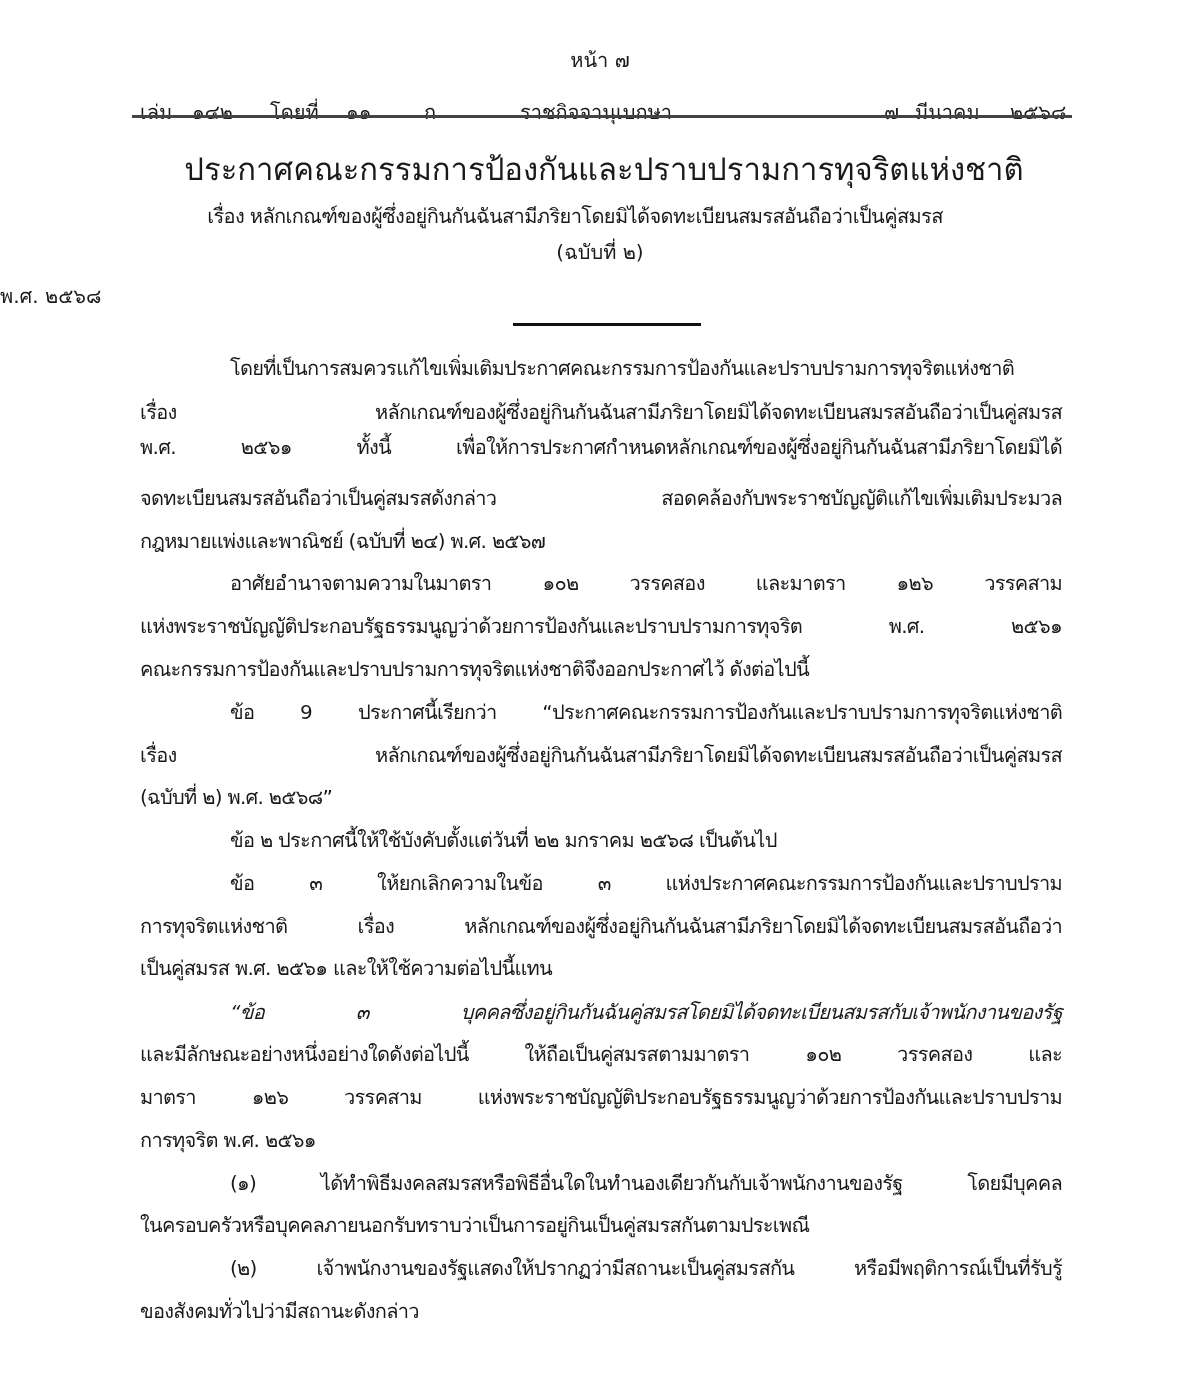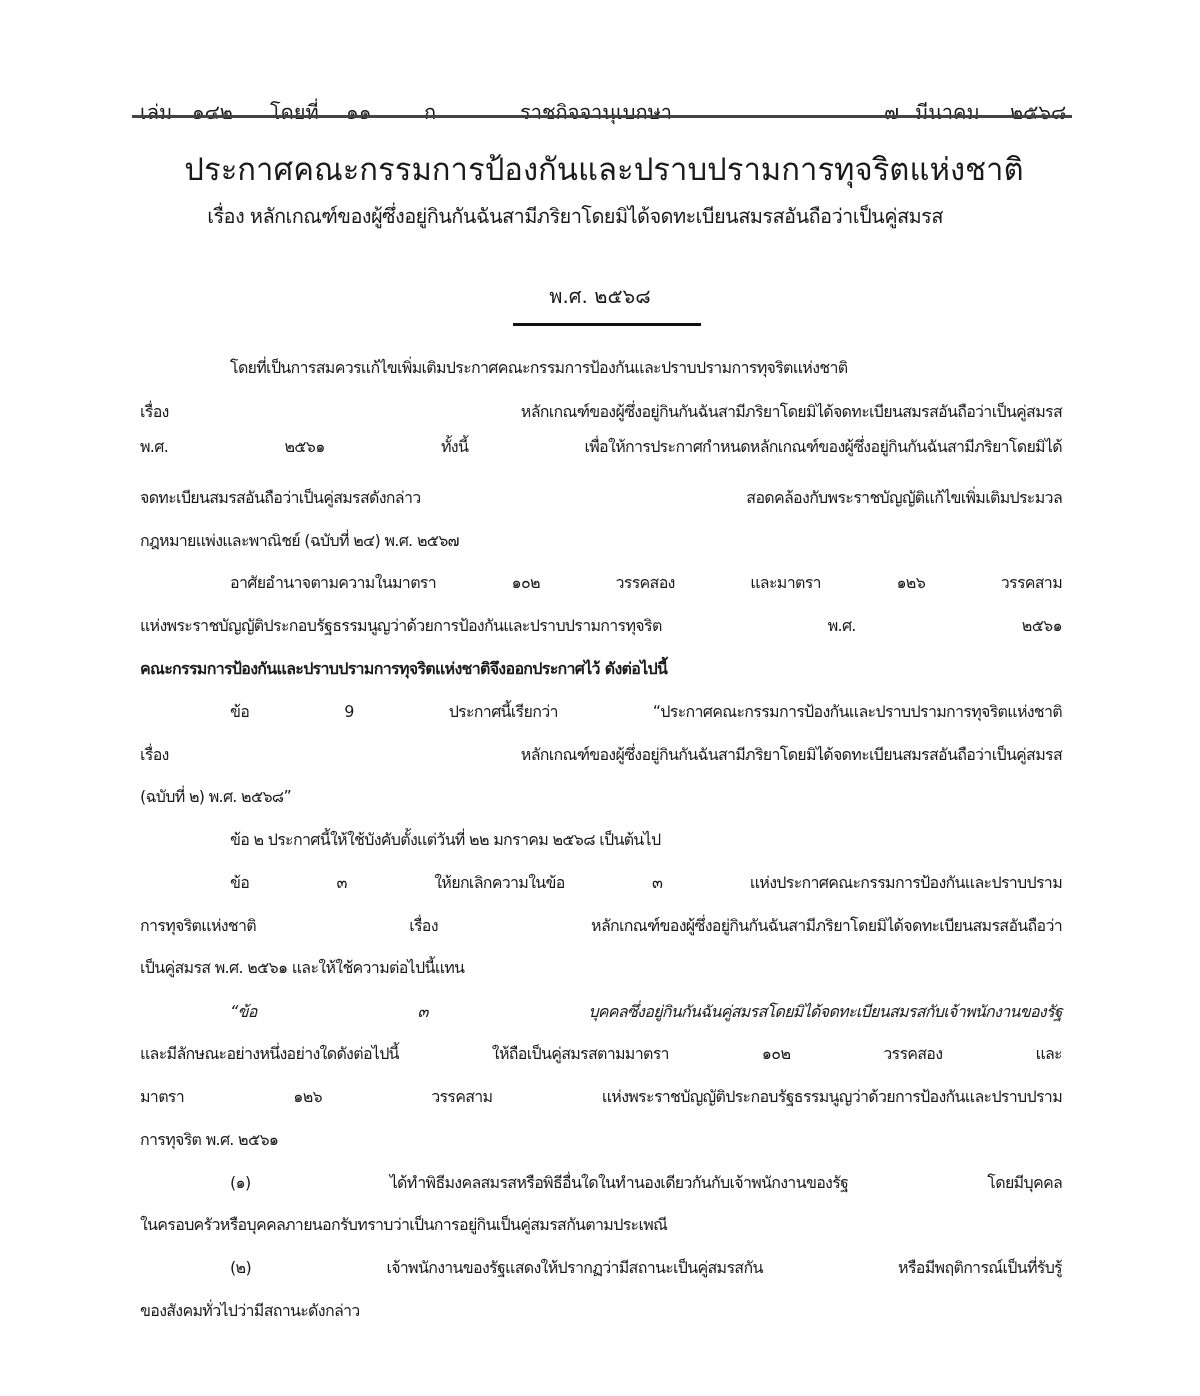--- a/index.html
+++ b/index.html
@@ -8,61 +8,63 @@
   .page { position: absolute; left: 0; top: 0; width: 1200px; height: 1396px; background: #fff; }
 
   .hdr-page { position: absolute; top: 44px; left: 0; width: 1200px; text-align: center; font-size: 20px; }
   .hdr-row { position: absolute; top: 84px; left: 140px; width: 930px; height: 28px; font-size: 20px; }
   .hdr-row span { position: absolute; top: 12px; white-space: nowrap; }
   .hdr-rule { position: absolute; top: 115px; left: 132px; width: 940px; height: 3px; background: #444; }
 
   .title { position: absolute; top: 144px; left: 0; width: 1208px; text-align: center; font-size: 31px; white-space: nowrap; }
   .subject { position: absolute; top: 200px; left: 0; width: 1150px; text-align: center; font-size: 20px; white-space: nowrap; letter-spacing: -0.6px; }
   .edition { position: absolute; top: 236px; left: 0; width: 1200px; text-align: center; font-size: 20px; }
-  .year { position: absolute; top: 280px; left: 0; width: 1200px; text-align: center; font-size: 20px; }
+  .year { position: absolute; top: 280px; left: 0; width: 1200px; text-align: left; font-size: 20px; }
   .title-rule { position: absolute; top: 323px; left: 513px; width: 188px; height: 3px; background: #111; }
 
-  .body-line { position: absolute; left: 140px; width: 922px; font-size: 16px; line-height: 30px; height: 30px;
+  .body-line { position: absolute; left: 140px; width: 922px; font-size: 20px; line-height: 30px; height: 30px;
                white-space: nowrap; overflow: visible; text-align: justify; text-align-last: justify; letter-spacing: -0.7px; }
   .body-line.indent { left: 230px; width: 832px; }
   .body-line.last { text-align-last: left; }
 </style>
 </head>
 <body>
 
 <div class="page">
 
+  <div class="hdr-page">หน้า ๗</div>
 
   <div class="hdr-row">
     <span style="left:0">เล่ม</span>
     <span style="left:52px">๑๔๒</span>
     <span style="left:130px">โดยที่</span>
     <span style="left:206px">๑๑</span>
     <span style="left:284px">ก</span>
     <span style="left:380px">ราชกิจจานุเบกษา</span>
     <span style="left:744px">๗</span>
     <span style="left:775px">มีนาคม</span>
     <span style="left:870px">๒๕๖๘</span>
   </div>
   <div class="hdr-rule"></div>
 
   <div class="title">ประกาศคณะกรรมการป้องกันและปราบปรามการทุจริตแห่งชาติ</div>
   <div class="subject">เรื่อง  หลักเกณฑ์ของผู้ซึ่งอยู่กินกันฉันสามีภริยาโดยมิได้จดทะเบียนสมรสอันถือว่าเป็นคู่สมรส</div>
+  <div class="edition">(ฉบับที่  ๒)</div>
   <div class="year">พ.ศ.  ๒๕๖๘</div>
   <div class="title-rule"></div>
 
   <div id="body">
       <div class="body-line indent" style="top: 353px;">โดยที่เป็นการสมควรแก้ไขเพิ่มเติมประกาศคณะกรรมการป้องกันและปราบปรามการทุจริตแห่งชาติ</div>
       <div class="body-line" style="top: 397px;">เรื่อง  หลักเกณฑ์ของผู้ซึ่งอยู่กินกันฉันสามีภริยาโดยมิได้จดทะเบียนสมรสอันถือว่าเป็นคู่สมรส</div>
       <div class="body-line" style="top: 432px;">พ.ศ.  ๒๕๖๑  ทั้งนี้  เพื่อให้การประกาศกำหนดหลักเกณฑ์ของผู้ซึ่งอยู่กินกันฉันสามีภริยาโดยมิได้</div>
       <div class="body-line" style="top: 483px;">จดทะเบียนสมรสอันถือว่าเป็นคู่สมรสดังกล่าว  สอดคล้องกับพระราชบัญญัติแก้ไขเพิ่มเติมประมวล</div>
       <div class="body-line last" style="top: 526px;">กฎหมายแพ่งและพาณิชย์ (ฉบับที่ ๒๔) พ.ศ. ๒๕๖๗</div>
       <div class="body-line indent" style="top: 568px;">อาศัยอำนาจตามความในมาตรา  ๑๐๒  วรรคสอง  และมาตรา  ๑๒๖  วรรคสาม</div>
       <div class="body-line" style="top: 611px;">แห่งพระราชบัญญัติประกอบรัฐธรรมนูญว่าด้วยการป้องกันและปราบปรามการทุจริต  พ.ศ.  ๒๕๖๑</div>
-      <div class="body-line last" style="top: 654px; font-weight: bold;">คณะกรรมการป้องกันและปราบปรามการทุจริตแห่งชาติจึงออกประกาศไว้  ดังต่อไปนี้</div>
+      <div class="body-line last" style="top: 654px;">คณะกรรมการป้องกันและปราบปรามการทุจริตแห่งชาติจึงออกประกาศไว้  ดังต่อไปนี้</div>
       <div class="body-line indent" style="top: 697px;">ข้อ  9  ประกาศนี้เรียกว่า  “ประกาศคณะกรรมการป้องกันและปราบปรามการทุจริตแห่งชาติ</div>
       <div class="body-line" style="top: 740px;">เรื่อง  หลักเกณฑ์ของผู้ซึ่งอยู่กินกันฉันสามีภริยาโดยมิได้จดทะเบียนสมรสอันถือว่าเป็นคู่สมรส</div>
       <div class="body-line last" style="top: 782px;">(ฉบับที่ ๒) พ.ศ. ๒๕๖๘”</div>
       <div class="body-line indent last" style="top: 825px;">ข้อ  ๒  ประกาศนี้ให้ใช้บังคับตั้งแต่วันที่  ๒๒  มกราคม  ๒๕๖๘  เป็นต้นไป</div>
       <div class="body-line indent" style="top: 868px;">ข้อ  ๓  ให้ยกเลิกความในข้อ  ๓  แห่งประกาศคณะกรรมการป้องกันและปราบปราม</div>
       <div class="body-line" style="top: 911px;">การทุจริตแห่งชาติ  เรื่อง  หลักเกณฑ์ของผู้ซึ่งอยู่กินกันฉันสามีภริยาโดยมิได้จดทะเบียนสมรสอันถือว่า</div>
       <div class="body-line last" style="top: 953px;">เป็นคู่สมรส  พ.ศ.  ๒๕๖๑  และให้ใช้ความต่อไปนี้แทน</div>
       <div class="body-line indent" style="top: 997px; font-style: italic;">“ข้อ  ๓  บุคคลซึ่งอยู่กินกันฉันคู่สมรสโดยมิได้จดทะเบียนสมรสกับเจ้าพนักงานของรัฐ</div>
       <div class="body-line" style="top: 1039px;">และมีลักษณะอย่างหนึ่งอย่างใดดังต่อไปนี้  ให้ถือเป็นคู่สมรสตามมาตรา  ๑๐๒  วรรคสอง  และ</div>
       <div class="body-line" style="top: 1082px;">มาตรา  ๑๒๖  วรรคสาม  แห่งพระราชบัญญัติประกอบรัฐธรรมนูญว่าด้วยการป้องกันและปราบปราม</div>

